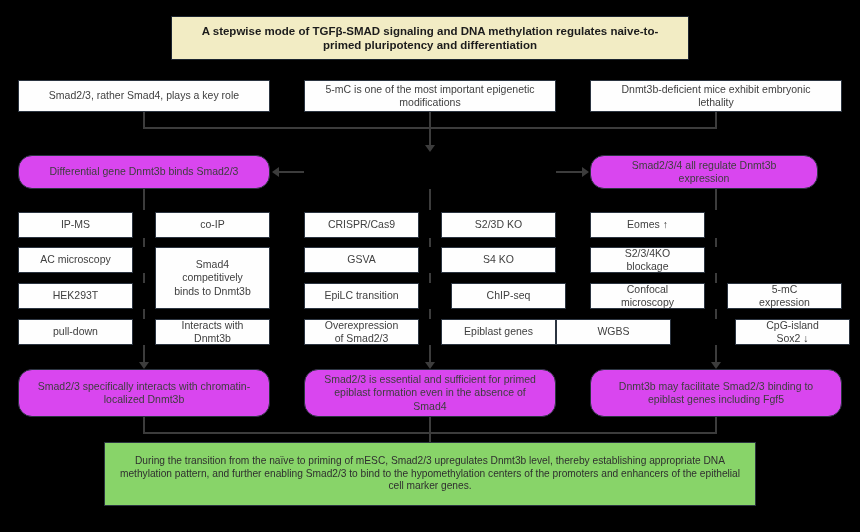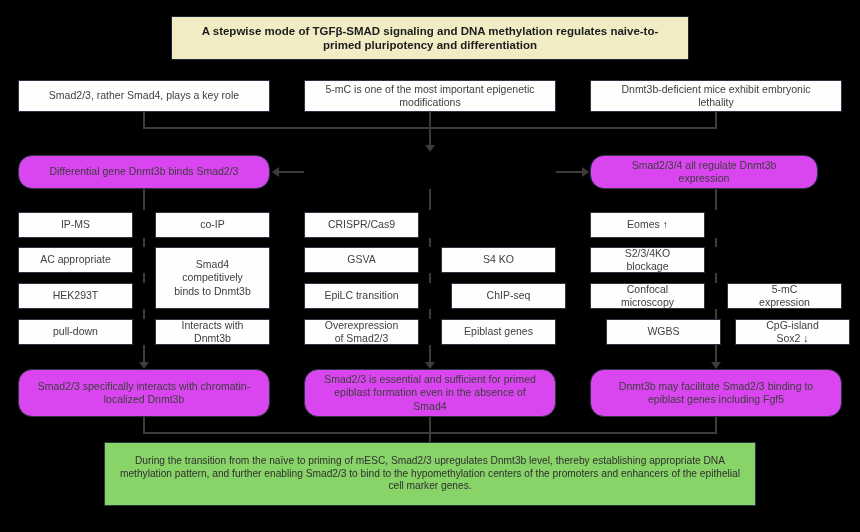--- a/index.html
+++ b/index.html
@@ -54,41 +54,42 @@
   <div class="hline" style="left:278px;top:171px;width:26px;"></div>
   <div class="arrow-left" style="left:272px;top:167px;"></div>
   <div class="hline" style="left:556px;top:171px;width:26px;"></div>
   <div class="arrow-right" style="left:582px;top:167px;"></div>
 
   <div class="vline" style="left:143px;top:189px;height:21px;"></div>
   <div class="vline" style="left:429px;top:189px;height:21px;"></div>
   <div class="vline" style="left:715px;top:189px;height:21px;"></div>
 
   <div class="box white-box" style="left:18px;top:212px;width:115px;height:26px;">IP-MS</div>
-  <div class="box white-box" style="left:18px;top:247px;width:115px;height:26px;">AC appropriate</div>
+  <div class="box white-box" style="left:18px;top:247px;width:115px;height:26px;">AC microscopy</div>
   <div class="box white-box" style="left:18px;top:283px;width:115px;height:26px;">HEK293T</div>
   <div class="box white-box" style="left:18px;top:319px;width:115px;height:26px;">pull-down</div>
 
   <div class="box white-box" style="left:155px;top:212px;width:115px;height:26px;">co-IP</div>
   <div class="box white-box" style="left:155px;top:247px;width:115px;height:62px;">Smad4 competitively binds to Dnmt3b</div>
   <div class="box white-box" style="left:155px;top:319px;width:115px;height:26px;">Interacts with Dnmt3b</div>
 
   <div class="box white-box" style="left:304px;top:212px;width:115px;height:26px;">CRISPR/Cas9</div>
   <div class="box white-box" style="left:304px;top:247px;width:115px;height:26px;">GSVA</div>
   <div class="box white-box" style="left:304px;top:283px;width:115px;height:26px;">EpiLC transition</div>
   <div class="box white-box" style="left:304px;top:319px;width:115px;height:26px;">Overexpression of Smad2/3</div>
 
+  <div class="box white-box" style="left:441px;top:212px;width:115px;height:26px;">S2/3D KO</div>
   <div class="box white-box" style="left:441px;top:247px;width:115px;height:26px;">S4 KO</div>
   <div class="box white-box" style="left:451px;top:283px;width:115px;height:26px;">ChIP-seq</div>
   <div class="box white-box" style="left:441px;top:319px;width:115px;height:26px;">Epiblast genes</div>
 
   <div class="box white-box" style="left:590px;top:212px;width:115px;height:26px;">Eomes ↑</div>
   <div class="box white-box" style="left:590px;top:247px;width:115px;height:26px;">S2/3/4KO blockage</div>
   <div class="box white-box" style="left:590px;top:283px;width:115px;height:26px;text-align:center;">Confocal microscopy</div>
-  <div class="box white-box" style="left:606px;top:319px;width:115px;height:26px;">WGBS</div>
+  <div class="box white-box" style="left:556px;top:319px;width:115px;height:26px;">WGBS</div>
 
   <div class="box white-box" style="left:727px;top:283px;width:115px;height:26px;">5-mC expression</div>
   <div class="box white-box" style="left:727px;top:319px;width:115px;height:26px;margin-left:8px;">CpG-island Sox2 ↓</div>
 
   <div class="vline" style="left:143px;top:238px;height:9px;"></div>
   <div class="vline" style="left:143px;top:273px;height:10px;"></div>
   <div class="vline" style="left:143px;top:309px;height:10px;"></div>
   <div class="vline" style="left:429px;top:238px;height:9px;"></div>
   <div class="vline" style="left:429px;top:273px;height:10px;"></div>
   <div class="vline" style="left:429px;top:309px;height:10px;"></div>

